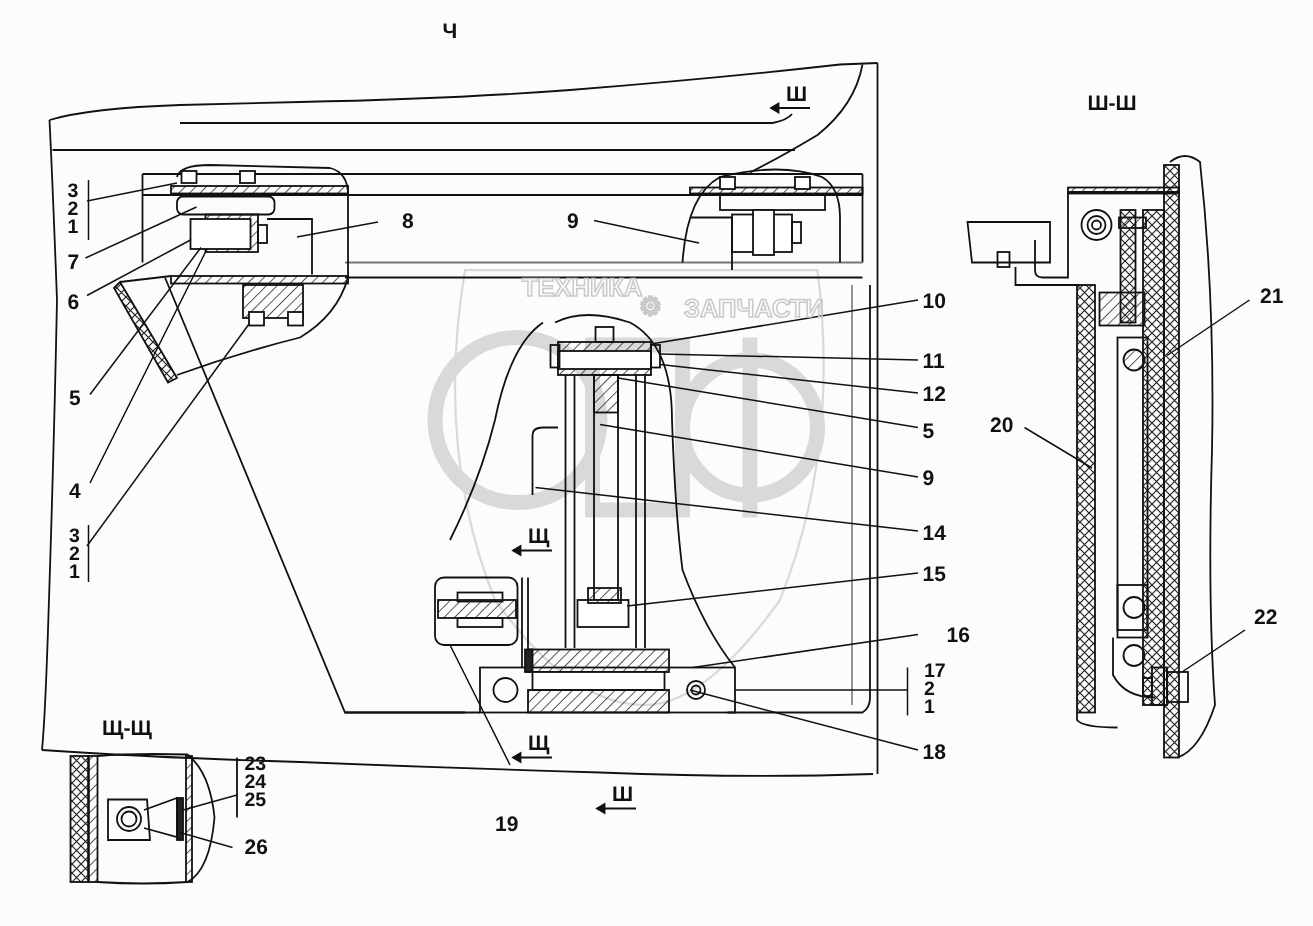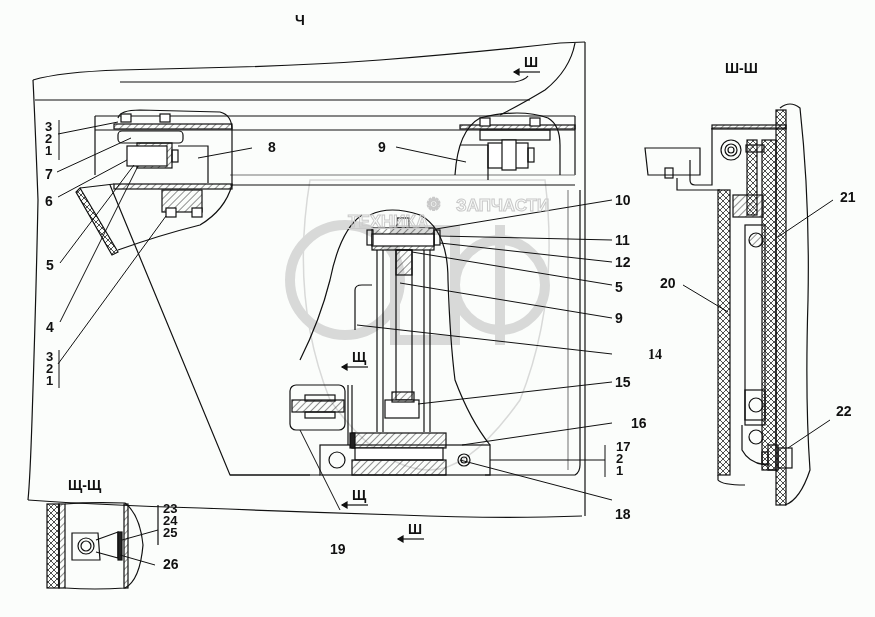--- a/index.html
+++ b/index.html
@@ -211,21 +211,21 @@
     <circle cx="86" cy="546" r="8"></circle>
     <circle cx="86" cy="546" r="5"></circle>
     <path d="M96,540 L118,532 L118,558 L96,552"></path>
     <rect x="118" y="532" width="4" height="28" fill="#222"></rect>
     <line x1="158" y1="505" x2="158" y2="545"></line>
     <line x1="158" y1="530" x2="122" y2="540" stroke-width="1"></line>
     <line x1="155" y1="565" x2="120" y2="555" stroke-width="1"></line>
   </g>
 </svg>
 
-<div class="wm-text" style="left:348px; top:212px;text-decoration:underline;">ТЕХНИКА</div>
+<div class="wm-text" style="left:348px; top:182px;">ТЕХНИКА</div>
 <div class="wm-text" style="left:426px; top:194px;">⚙</div>
 <div class="wm-text" style="left:456px; top:196px;">ЗАПЧАСТИ</div>
 
 <div class="title" style="left:295px; top:12px;">Ч</div>
 <div class="title" style="left:725px; top:60px;text-align:right;">Ш-Ш</div>
 <div class="title" style="left:68px; top:477px;">Щ-Щ</div>
 
 <div class="cut" style="left:524px; top:54px;">Ш</div>
 <div class="cut" style="left:352px; top:349px;">Щ</div>
 <div class="cut" style="left:352px; top:487px;">Щ</div>
@@ -246,29 +246,29 @@
   <div>1</div>
 </div>
 <div class="lbl" style="left:268px; top:140px;">8</div>
 <div class="lbl" style="left:378px; top:140px;">9</div>
 
 <div class="lbl" style="left:615px; top:193px;">10</div>
 <div class="lbl" style="left:615px; top:233px;">11</div>
 <div class="lbl" style="left:615px; top:255px;">12</div>
 <div class="lbl" style="left:615px; top:280px;">5</div>
 <div class="lbl" style="left:615px; top:311px;">9</div>
-<div class="lbl" style="left:648px; top:348px;font-family:Liberation Serif, serif;">14</div>
+<div class="lbl" style="left:615px; top:348px;">14</div>
 <div class="lbl" style="left:615px; top:375px;">15</div>
 <div class="lbl" style="left:615px; top:416px;margin-left:16px;">16</div>
 <div class="stack" style="left:616px; top:441px;">
   <div>17</div>
   <div>2</div>
   <div>1</div>
 </div>
-<div class="lbl" style="left:615px; top:507px;">18</div>
+<div class="lbl" style="left:615px; top:494px;">18</div>
 <div class="lbl" style="left:330px; top:542px;">19</div>
 
 <div class="lbl" style="left:660px; top:276px;">20</div>
 <div class="lbl" style="left:840px; top:190px;">21</div>
 <div class="lbl" style="left:836px; top:404px;">22</div>
 
 <div class="stack" style="left:163px; top:503px;">
   <div>23</div>
   <div>24</div>
   <div>25</div>

